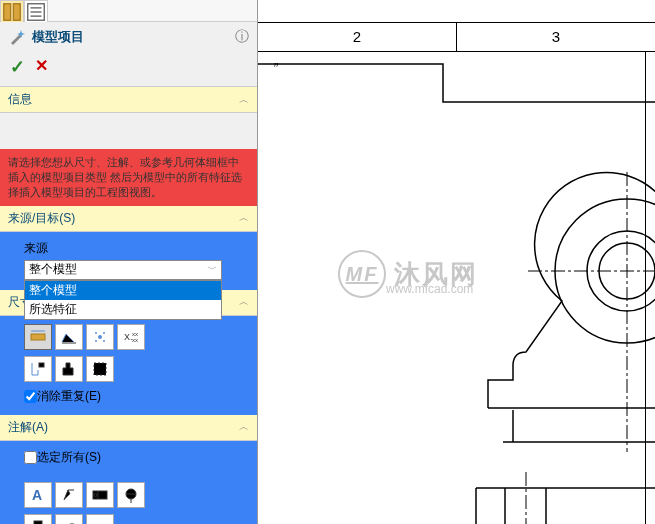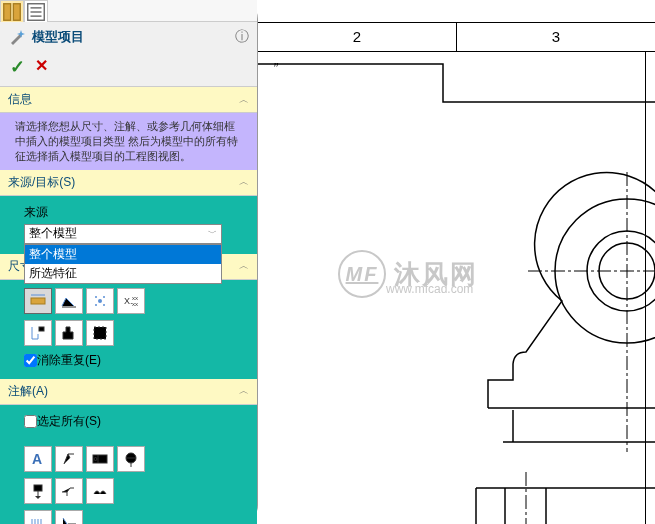--- a/index.html
+++ b/index.html
@@ -1,31 +1,31 @@
 <!DOCTYPE html>
 <html><head>
 <meta charset="utf-8">
 <style>
 * { box-sizing: border-box; margin: 0; padding: 0; font-family: "Microsoft YaHei", SimSun, sans-serif; }
 body { width: 655px; height: 524px; overflow: hidden; background: #fff; display: flex; }
-.panel { width: 258px; height: 524px; background: #f0f0f0; border-right: 1px solid #999; display: flex; flex-direction: column; font-size: 12px; border-radius: 19px; }
+.panel { width: 258px; height: 524px; background: #f0f0f0; border-right: 1px solid #999; display: flex; flex-direction: column; font-size: 12px; }
 .tabs { height: 22px; background: #f7f7f7; border-bottom: 1px solid #ccc; display: flex; }
 .tab { width: 24px; height: 22px; border: 1px solid #ccc; border-bottom: none; display: flex; align-items: center; justify-content: center; background: #fff; }
 .tab.active { background: #ffe9a8; }
 .title-row { display: flex; align-items: center; padding: 6px 8px; background: #f0f0f0; }
 .title-row svg { margin-right: 6px; }
 .title-text { font-weight: bold; color: #0a4b78; font-size: 13px; }
 .help { margin-left: auto; color: #777; font-size: 14px; cursor: pointer; }
 .actions { display: flex; gap: 10px; padding: 4px 10px 8px; border-bottom: 1px solid #ccc; }
 .check { color: #2a8a2a; font-size: 18px; font-weight: bold; cursor: pointer; }
 .cross { color: #c00; font-size: 16px; font-weight: bold; cursor: pointer; }
 .section-head { display: flex; align-items: center; padding: 4px 8px; color: #0a4b78; background: #fef9c3; border-bottom: 1px solid #ccc; cursor: pointer; }
 .section-head .chev { margin-left: auto; color: #666; font-size: 10px; }
-.info-box { background: #c4b5fd; padding: 6px 15px; font-size: 11px; line-height: 1.35; color: #333; }
-.section-body { padding: 8px 10px 10px 24px; background: #14b8a6; }
+.info-box { background: #ef4444; padding: 6px 8px; font-size: 11px; line-height: 1.35; color: #333; margin-top: 36px; }
+.section-body { padding: 8px 10px 10px 24px; background: #3b82f6; }
 .label { margin-bottom: 3px; }
 .select-wrap { position: relative; width: 198px; }
 .select-box { border: 1px solid #888; background: #fff; height: 20px; display: flex; align-items: center; padding: 0 4px; cursor: pointer; }
 .select-box .dd { margin-left: auto; font-size: 9px; color: #555; }
 .dropdown { position: absolute; top: 20px; left: 0; right: 0; border: 1px solid #888; background: #fff; z-index: 10; }
 .dd-item { padding: 1px 4px; cursor: pointer; }
 .dd-item.sel { background: #0078d7; color: #fff; }
 .icon-grid { display: flex; flex-wrap: wrap; gap: 3px; margin-bottom: 6px; }
 .ibox { width: 28px; height: 26px; border: 1px solid #aaa; background: #fff; display: flex; align-items: center; justify-content: center; cursor: pointer; }
 .ibox.active { background: #d9d9d9; border-color: #666; }

